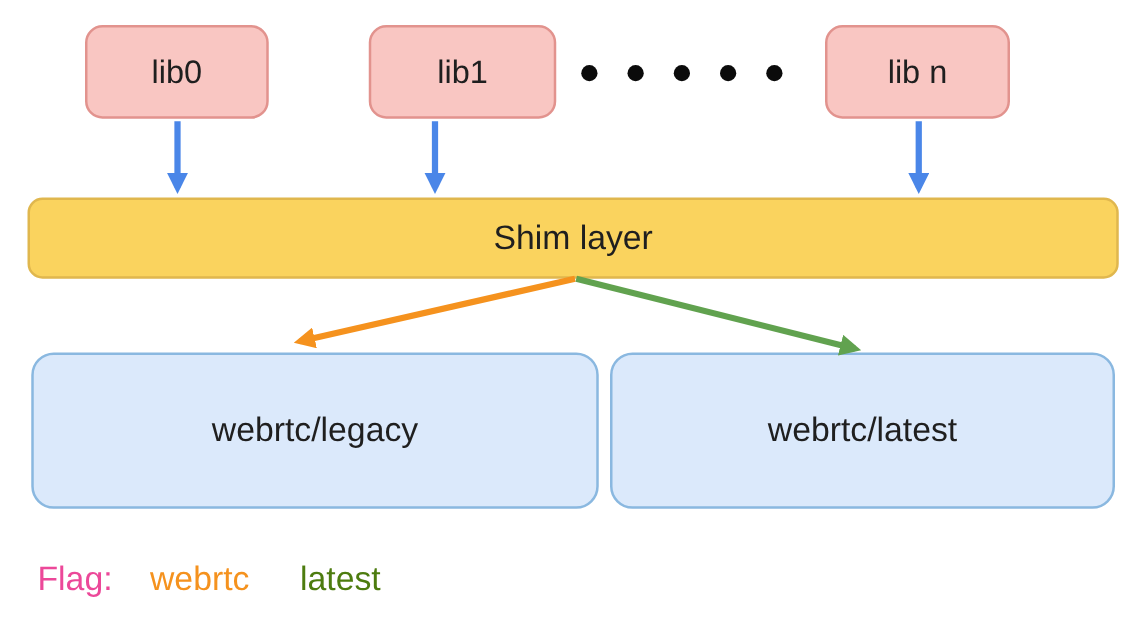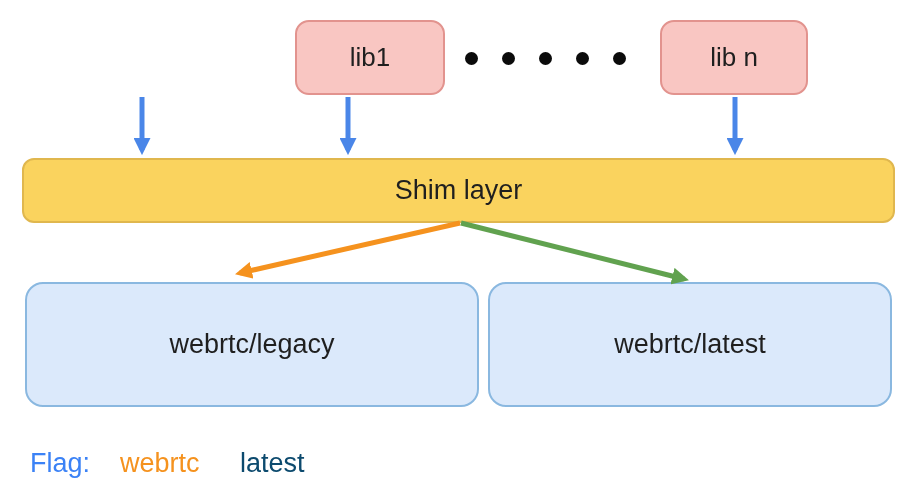--- a/index.html
+++ b/index.html
@@ -74,29 +74,32 @@
   }
   .legend {
     position: absolute;
     left: 0;
     top: 448px;
     width: 916px;
     height: 40px;
     font-size: 27px;
   }
   .legend span { position: absolute; top: 0; }
-  .legend-label  { left: 30px;  color: #3b82f6; }
+  .legend-label  { left: 30px;  color: #ec4899; }
   .legend-legacy { left: 120px; color: #f5921e; }
-  .legend-latest { left: 240px; color: #0c4a6e; }
+  .legend-latest { left: 240px; color: #4d7c0f; }
 </style>
 </head>
 <body>
 
 <div class="canvas">
 
+  <div class="box lib-box lib0">
+    <span>lib0</span>
+  </div>
   <div class="box lib-box lib1">
     <span>lib1</span>
   </div>
   <div class="box lib-box libn">
     <span>lib n</span>
   </div>
 
   <div class="dots">
     <span class="dot"></span>
     <span class="dot"></span>

